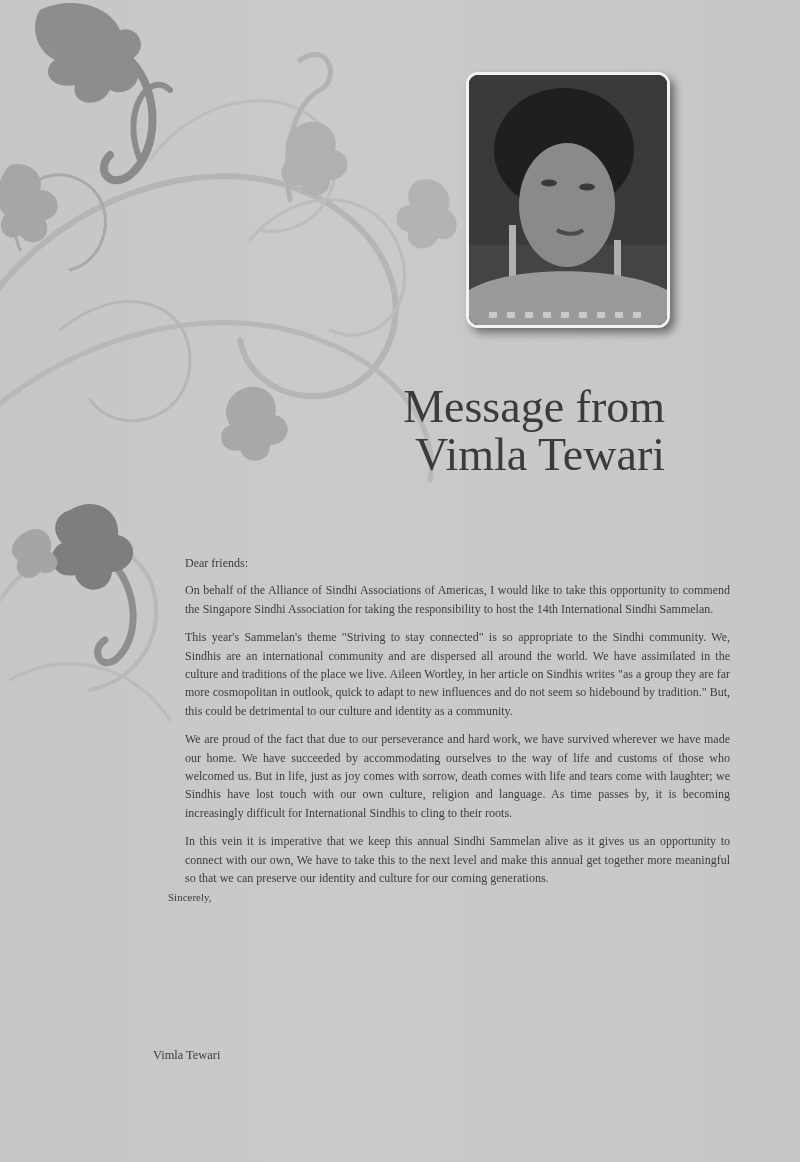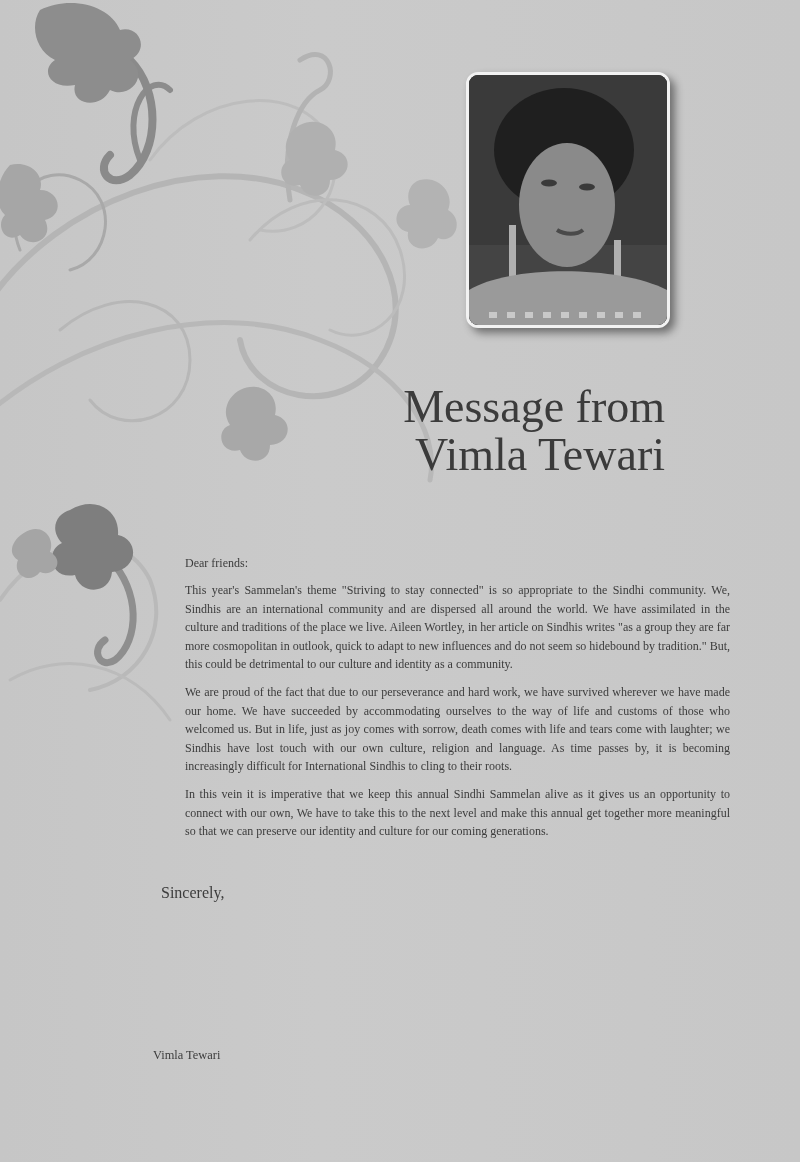--- a/index.html
+++ b/index.html
@@ -26,21 +26,21 @@
       position: absolute; right: 135px; top: 383px; text-align: right;
       font-size: 46px; line-height: 48px; color: #3b3b3b; margin: 0; font-weight: normal;
     }
     .title span { display: block; }
     .letter {
       position: absolute; left: 153px; top: 554px; width: 545px;
       font-size: 12px; line-height: 18.4px; color: #3c3c3c; margin-left: 32px;
     }
     .letter p { margin: 0 0 10px 0; text-align: justify; }
     .letter p.greeting { margin-bottom: 9px; }
-    .closing { position: absolute; left: 153px; top: 876px; font-size: 16px; color: #3c3c3c; margin: 8px; }
+    .closing { position: absolute; left: 153px; top: 876px; font-size: 11px; color: #3c3c3c; margin: 15px; }
     .signature { position: absolute; left: 153px; top: 1046px; font-size: 12.4px; line-height: 18px; color: #3c3c3c; }
     .signature div { white-space: nowrap; }
   </style>
 </head>
 <body>
 
 <div class="page">
 
   <svg class="ornament" viewBox="0 0 470 760">
     <g fill="none" stroke-linecap="round">
@@ -84,20 +84,21 @@
     </svg>
   </div>
 
   <h1 class="title">
     <span>Message from</span>
     <span>Vimla Tewari</span>
   </h1>
 
   <div class="letter">
     <p class="greeting">Dear friends:</p>
+    <p>On behalf of the Alliance of Sindhi Associations of Americas, I would like to take this opportunity to commend the Singapore Sindhi Association for taking the responsibility to host the 14th International Sindhi Sammelan.</p>
     <p>This year's Sammelan's theme "Striving to stay connected" is so appropriate to the Sindhi community. We, Sindhis are an international community and are dispersed all around the world. We have assimilated in the culture and traditions of the place we live. Aileen Wortley, in her article on Sindhis writes "as a group they are far more cosmopolitan in outlook, quick to adapt to new influences and do not seem so hidebound by tradition."  But, this could be detrimental to our culture and identity as a community.</p>
     <p>We are proud of the fact that due to our perseverance and hard work, we have survived wherever we have made our home. We have succeeded by accommodating ourselves to the way of life and customs of those who welcomed us. But in life, just as joy comes with sorrow, death comes with life and tears come with laughter; we Sindhis have lost touch with our own culture, religion and language.  As time passes by, it is becoming increasingly difficult for International Sindhis to cling to their roots.</p>
     <p>In this vein it is imperative that we keep this annual Sindhi Sammelan alive as it gives us an opportunity to connect with our own, We have to take this to the next level and make this annual get together more meaningful so that we can preserve our identity and culture for our coming generations.</p>
   </div>
 
   <p class="closing">Sincerely,</p>
 
   <div class="signature">
     <div>Vimla Tewari</div>
   </div>

